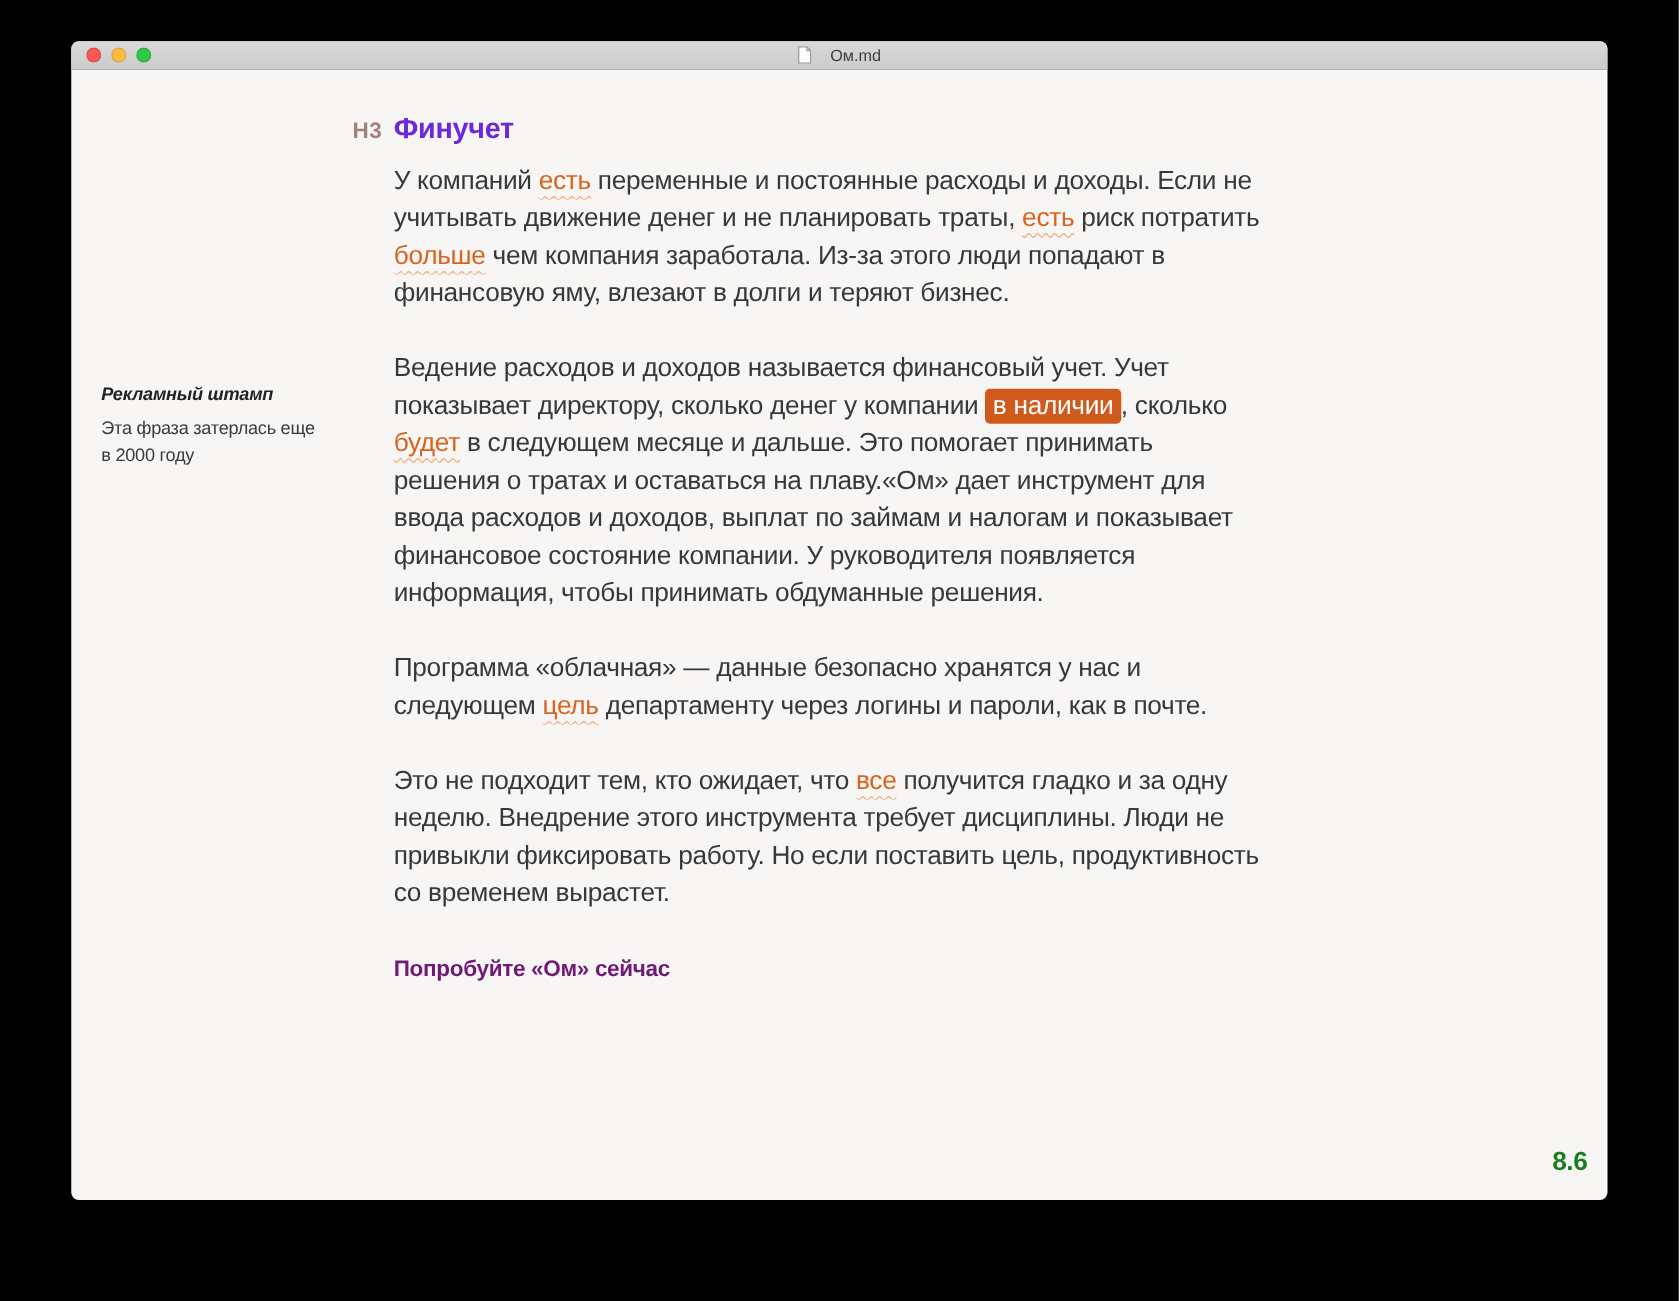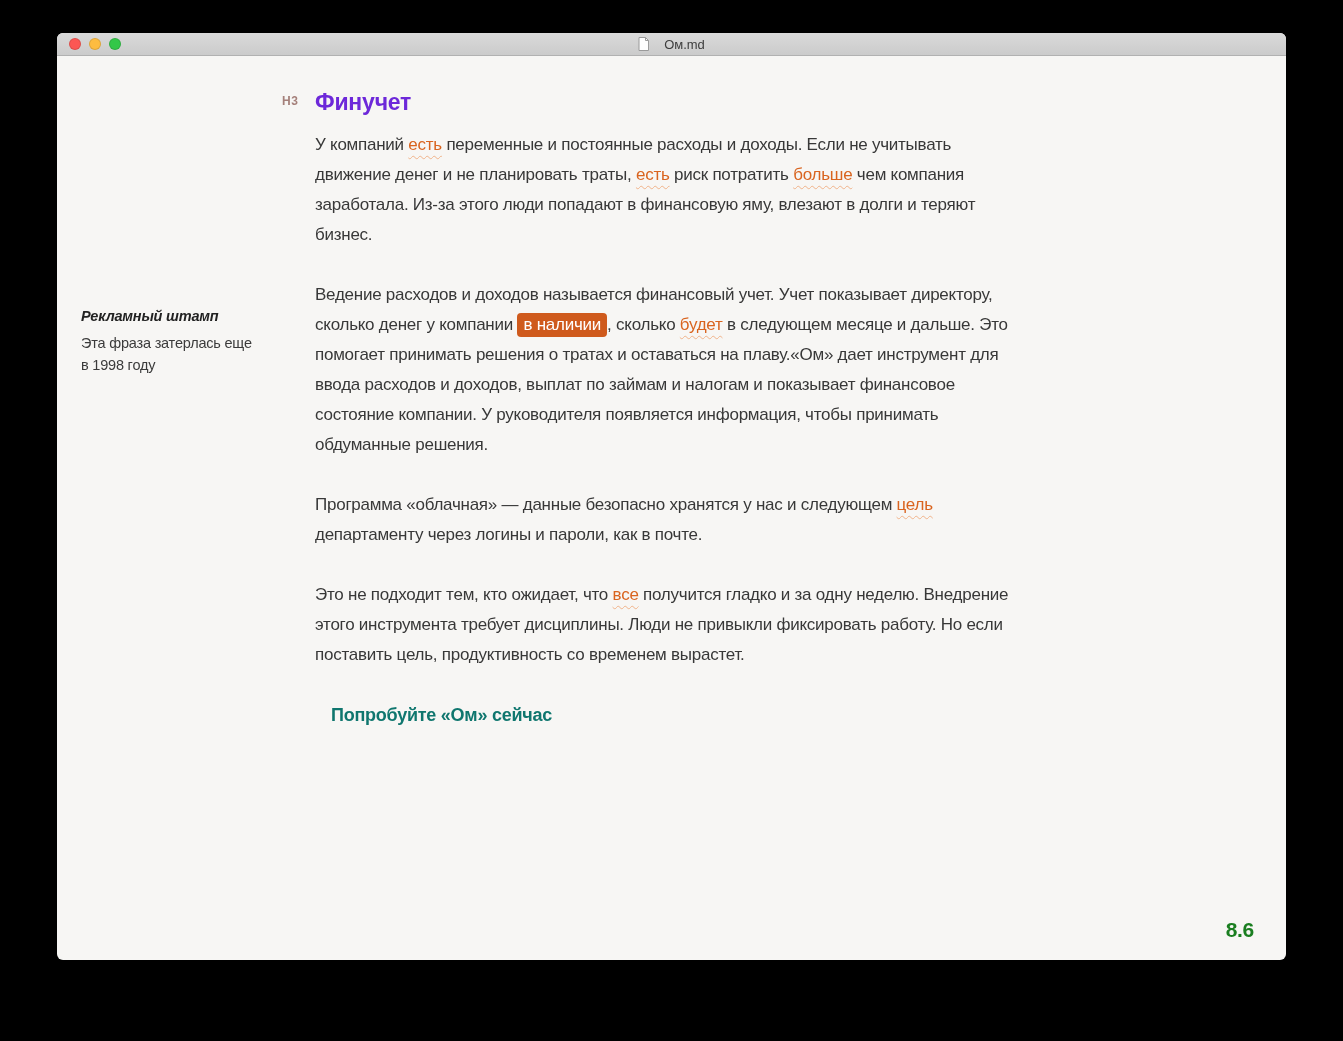--- a/index.html
+++ b/index.html
@@ -34,49 +34,49 @@
   .content{position:relative;height:904px;}
   
   .annotation{position:absolute;left:24px;top:252px;width:180px;}
   .annotation-title{font-weight:bold;font-size:14.5px;color:#222;margin:0 0 8px 0;letter-spacing:-.2px;font-style:italic;}
   .annotation-desc{font-size:14.5px;line-height:22px;color:#3b3b3b;margin:0;letter-spacing:-.2px;}
   
   .doc-col{position:absolute;left:258px;top:30px;width:696px;color:#383838;}
   .heading-row{position:relative;margin:0 0 12px 0;}
   .h-marker{
     position:absolute;left:-33px;top:8px;
-    font-size:12px;color:#a5807a;letter-spacing:.5px;font-weight:bold;
+    font-size:18px;color:#a5807a;letter-spacing:.5px;font-weight:bold;
   }
   .heading-text{font-size:23px;font-weight:600;color:#6d28d9;line-height:32px;letter-spacing:-.2px;}
   .para{
-    font-size:17px;line-height:30px;letter-spacing:-.25px;
+    font-size:21px;line-height:30px;letter-spacing:-.25px;
     margin:0 0 30px 0;
   }
-  .para-bold{font-weight:bold;font-size:18px;color:#0f766e;margin-left:16px;}
+  .para-bold{font-weight:bold;font-size:18px;color:#701a75;}
   .seg-plain{}
   .seg-warn{
     color:var(--warn-text,#d9641f);
     text-decoration:underline;
     text-decoration-style:wavy;
     text-decoration-color:var(--warn-underline,#f0b38a);
     text-decoration-thickness:1px;
     text-underline-offset:5px;
     cursor:pointer;
   }
   .seg-mark{
     background:var(--mark-bg,#cf5a1c);
     color:var(--mark-text,#fff);
     padding:2px 6px 3px 6px;
     border-radius:4px;
     cursor:pointer;
     -webkit-box-decoration-break:clone;
     box-decoration-break:clone;
   }
   .score{
-    position:absolute;right:32px;bottom:18px;
+    position:absolute;right:16px;bottom:18px;
     font-size:21px;font-weight:bold;color:var(--score,#1a7e20);
     letter-spacing:-.3px;
   }
 </style>
 </head>
 <body style="--warn-text: #d9641f; --warn-underline: #f0b38a; --mark-bg: #cf5a1c; --mark-text: #ffffff; --score: #1a7e20;">
 
 <div class="window">
   <div class="titlebar">
     <div class="traffic">
@@ -92,21 +92,21 @@
         </svg>
       </span>
       <span class="window-title">Ом.md</span>
     </div>
   </div>
 
   <div class="content">
 
     <div class="annotation">
       <p class="annotation-title">Рекламный штамп</p>
-      <p class="annotation-desc">Эта фраза затерлась еще в 1998 году</p>
+      <p class="annotation-desc">Эта фраза затерлась еще в 2000 году</p>
     </div>
 
     <div class="doc-col">
       <div class="heading-row">
         <span class="h-marker">H3</span>
         <span class="heading-text">Финучет</span>
       </div>
       <div>
           <p class="para"><span class="seg-plain">У компаний </span><span class="seg-warn">есть</span><span class="seg-plain"> переменные и постоянные расходы и доходы. Если не учитывать движение денег и не планировать траты, </span><span class="seg-warn">есть</span><span class="seg-plain"> риск потратить </span><span class="seg-warn">больше</span><span class="seg-plain"> чем компания заработала. Из-за этого люди попадают в финансовую яму, влезают в долги и теряют бизнес.</span></p>
           <p class="para"><span class="seg-plain">Ведение расходов и доходов называется финансовый учет. Учет показывает директору, сколько денег у компании </span><span class="seg-mark">в наличии</span><span class="seg-plain">, сколько </span><span class="seg-warn">будет</span><span class="seg-plain"> в следующем месяце и дальше. Это помогает принимать решения о тратах и оставаться на плаву.«Ом» дает инструмент для ввода расходов и доходов, выплат по займам и налогам и показывает финансовое состояние компании. У руководителя появляется информация, чтобы принимать обдуманные решения.</span></p>

